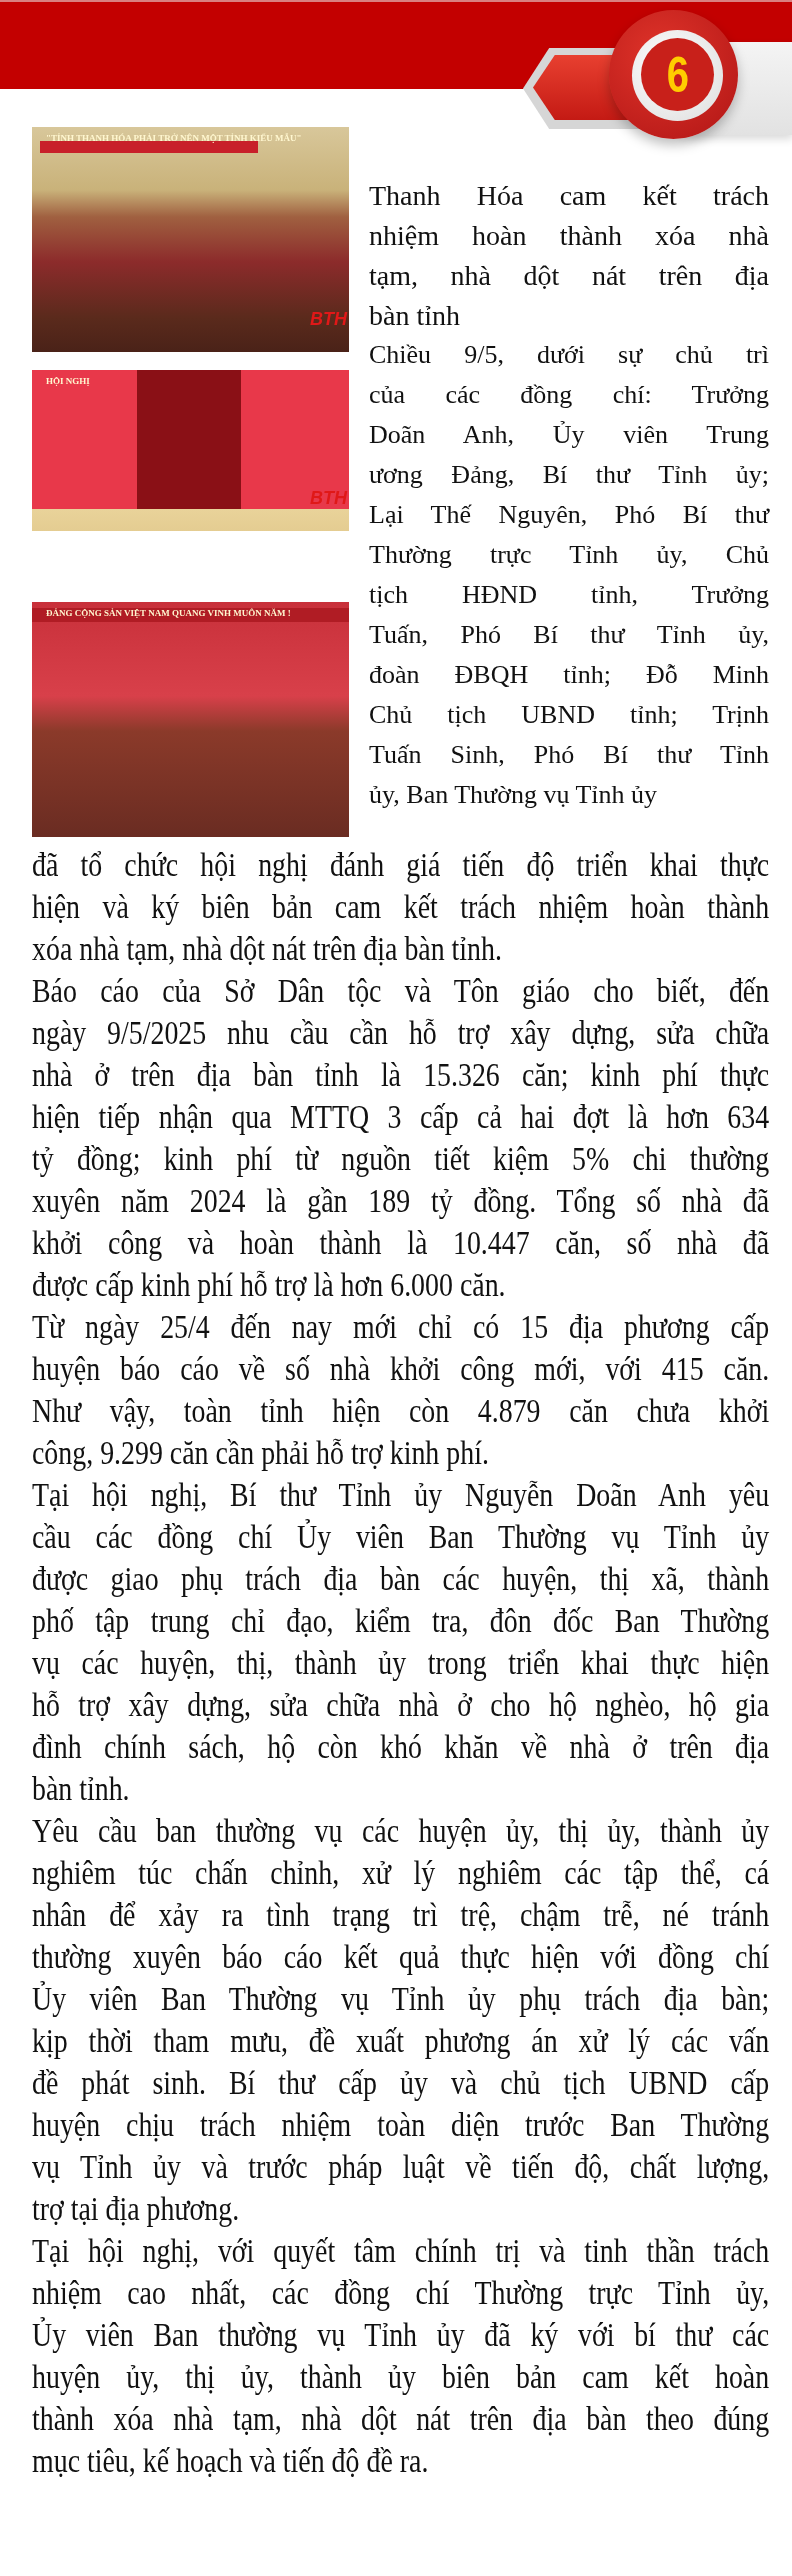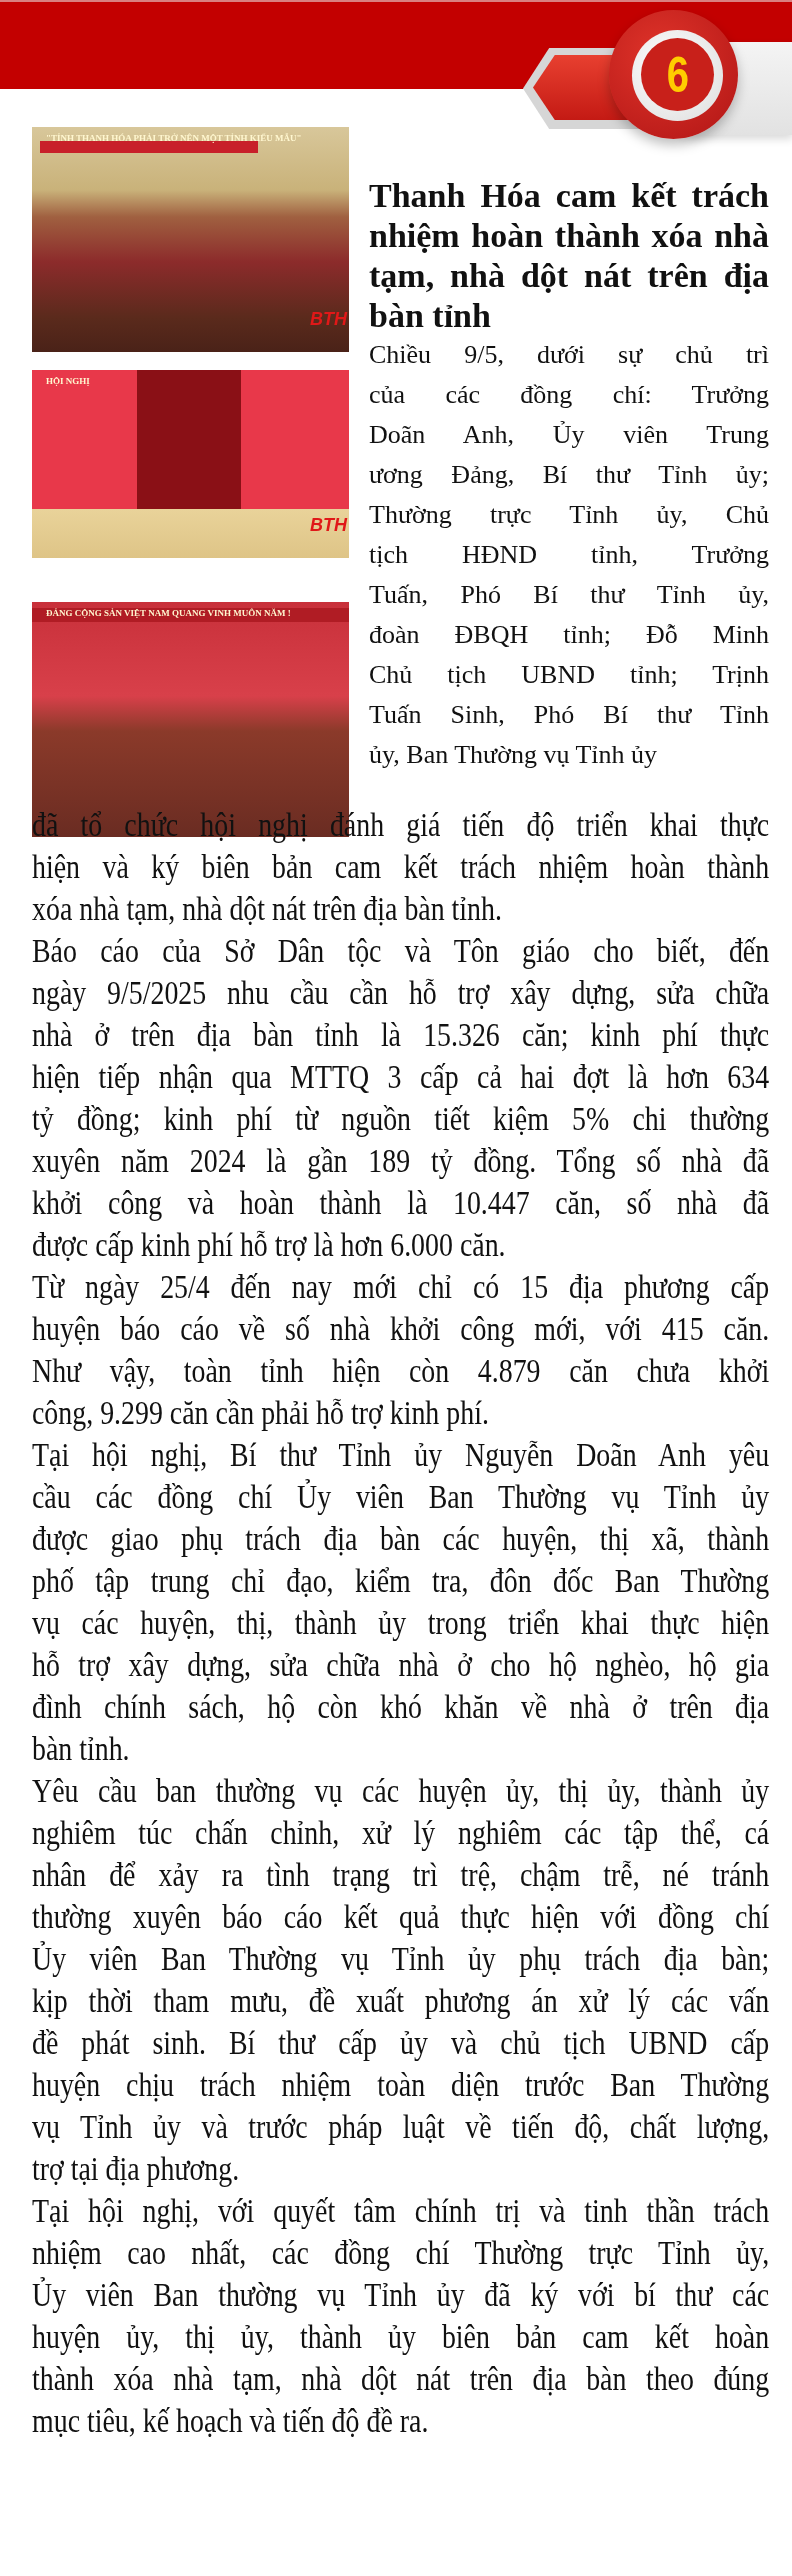--- a/index.html
+++ b/index.html
@@ -11,33 +11,33 @@
   .bar { position:absolute; left:139px; top:42px; width:139px; height:93px; background:linear-gradient(#f4f4f4,#e2e2e2); border-radius:46px 0 0 46px; box-shadow:0 4px 8px rgba(0,0,0,.15); }
   .arrow { position:absolute; left:8px; top:48px; width:119px; height:81px; background:#d6d6d6; clip-path:polygon(22% 0,100% 0,100% 100%,22% 100%,0 50%); }
   .arrow-in { position:absolute; left:18px; top:55px; width:109px; height:65px; background:linear-gradient(#e84030,#c41a14); clip-path:polygon(20% 0,100% 0,100% 100%,20% 100%,0 50%); }
   .ring { position:absolute; left:94px; top:10px; width:129px; height:129px; border-radius:50%; background:radial-gradient(circle at 40% 35%, #e0342a, #b01515); box-shadow:0 6px 12px rgba(0,0,0,.25); }
   .ring-white { position:absolute; left:117px; top:30px; width:91px; height:91px; border-radius:50%; background:radial-gradient(circle at 40% 40%, #fff, #dcdcdc); }
   .ring-inner { position:absolute; left:126px; top:38px; width:73px; height:73px; border-radius:50%; background:#c8201a; display:flex; align-items:center; justify-content:center; }
   .num { font-family:"Liberation Sans", sans-serif; font-weight:bold; font-size:50px; color:#ffcc00; transform:scaleX(.8); line-height:1; }
   
   .photo { position:absolute; left:32px; width:317px; overflow:hidden; }
   .p1 { top:127px; height:225px; background:linear-gradient(#d8c79a 0%, #c9b27a 28%, #a06040 40%, #8c2b2b 60%, #5a2a1c 85%, #4a2218 100%); }
-  .p2 { top:370px; height:188px; background:linear-gradient(90deg,#e8384a 0%,#e8384a 33%,#8a1016 33%,#8a1016 66%,#e8384a 66%); }
+  .p2 { top:370px; height:161px; background:linear-gradient(90deg,#e8384a 0%,#e8384a 33%,#8a1016 33%,#8a1016 66%,#e8384a 66%); }
   .p2 .table { position:absolute; left:0; top:139px; width:100%; height:86px; background:linear-gradient(#e9d39a,#d6b978); }
   .p3 { top:602px; height:235px; background:linear-gradient(#c8303a 0%, #d8404a 40%, #8b3a2a 55%, #6a2c22 100%); }
   .p1 .strip { position:absolute; left:8px; top:14px; width:218px; height:12px; background:#c8202a; }
   .p3 .strip { position:absolute; left:0; top:6px; width:100%; height:14px; background:#b01c24; }
   .photo .logo { position:absolute; right:2px; bottom:22px; font-family:"Liberation Sans",sans-serif; font-weight:bold; font-style:italic; color:#e01818; font-size:18px; }
   .photo .cap { position:absolute; left:14px; top:6px; font-size:9px; color:#fff7d0; font-weight:bold; white-space:nowrap; }
   
-  .headline { position:absolute; left:369px; top:176px; width:400px; font-weight:bold; font-size:34px; line-height:40px; }
+  .headline { position:absolute; left:369px; top:176px; width:400px; font-weight:normal; font-size:28px; line-height:40px; }
   .line { display:block; text-align:justify; text-align-last:justify; white-space:nowrap; overflow:visible; }
   .line.last { text-align-last:left; }
   .side { position:absolute; left:369px; top:335px; width:400px; font-size:26px; line-height:40px; }
-  .full { position:absolute; left:32px; top:804px; width:737px; font-size:34px; line-height:42px; }
+  .full { position:absolute; left:32px; top:844px; width:737px; font-size:34px; line-height:42px; }
   .fl { display:block; width:737px; }
   .fl span { display:inline-block; transform:scaleX(.82); transform-origin:left; width:899px; text-align:justify; text-align-last:justify; white-space:nowrap; }
   .fl.last span { text-align-last:left; }
 </style>
 </head>
 <body>
 
 <div class="banner-fade"></div>
 <div class="banner"></div>
 
@@ -72,20 +72,21 @@
   <span class="line">nhiệm hoàn thành xóa nhà</span>
   <span class="line">tạm, nhà dột nát trên địa</span>
   <span class="line last">bàn tỉnh</span>
 </div>
 
 <div class="side">
   <span class="line">Chiều 9/5, dưới sự chủ trì</span>
   <span class="line">của các đồng chí: Trưởng</span>
   <span class="line">Doãn Anh, Ủy viên Trung</span>
   <span class="line">ương Đảng, Bí thư Tỉnh ủy;</span>
+  <span class="line">Lại Thế Nguyên, Phó Bí thư</span>
   <span class="line">Thường trực Tỉnh ủy, Chủ</span>
   <span class="line">tịch HĐND tỉnh, Trưởng</span>
   <span class="line">Tuấn, Phó Bí thư Tỉnh ủy,</span>
   <span class="line">đoàn ĐBQH tỉnh; Đỗ Minh</span>
   <span class="line">Chủ tịch UBND tỉnh; Trịnh</span>
   <span class="line">Tuấn Sinh, Phó Bí thư Tỉnh</span>
   <span class="line last">ủy, Ban Thường vụ Tỉnh ủy</span>
 </div>
 
 <div class="full" id="full-body">

